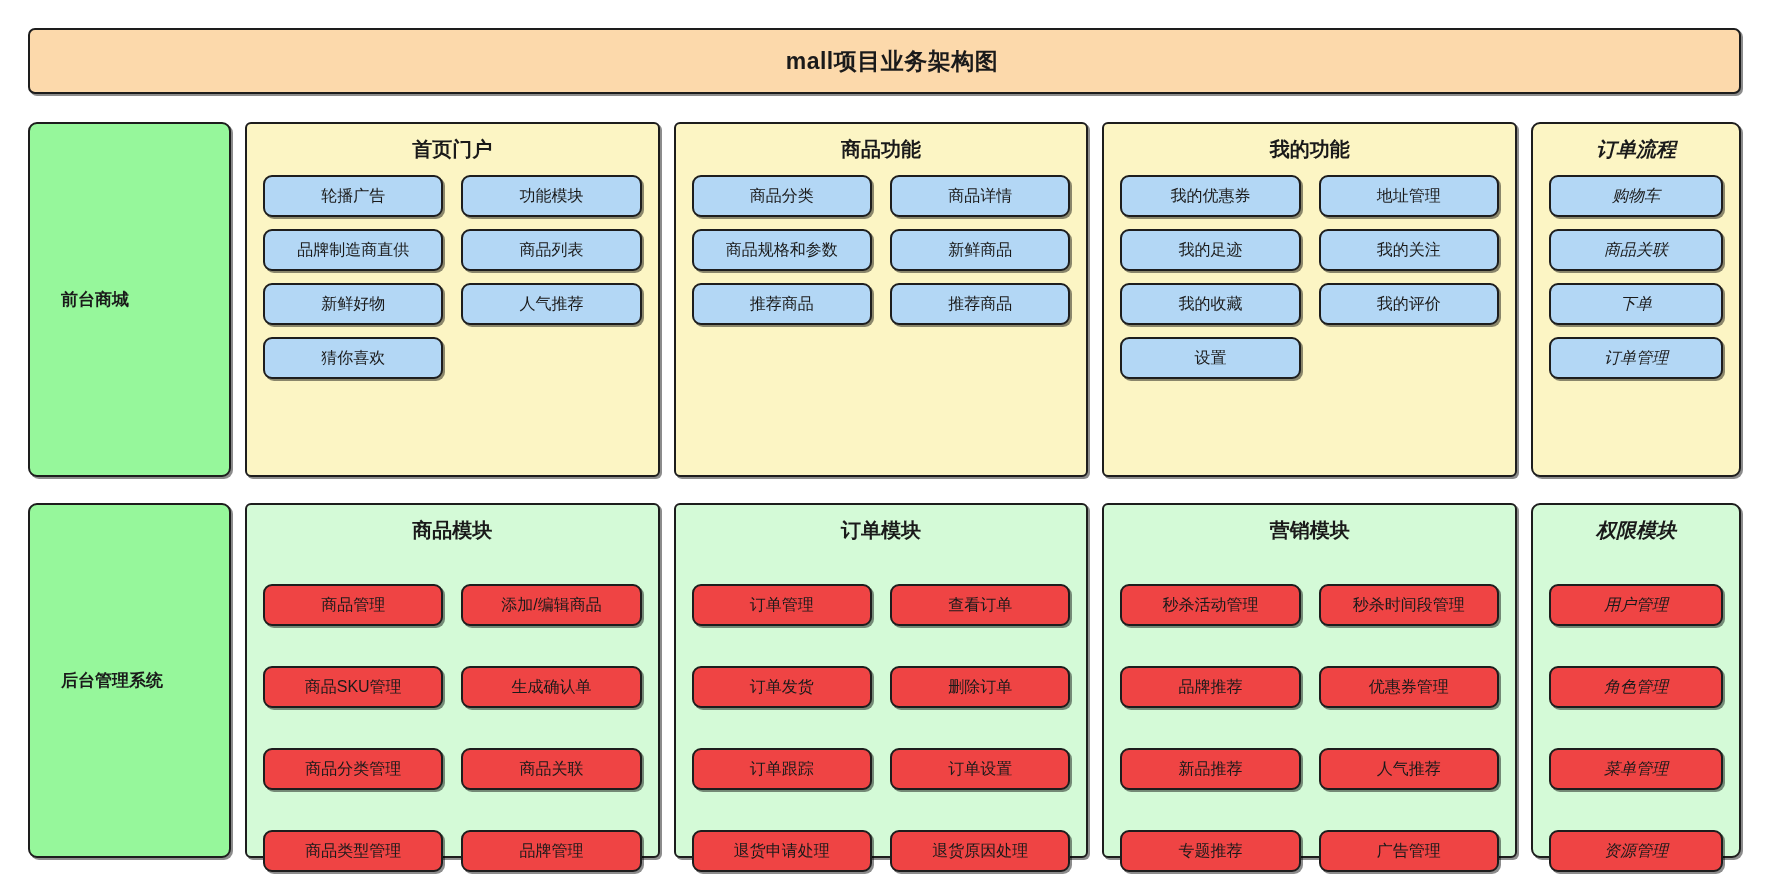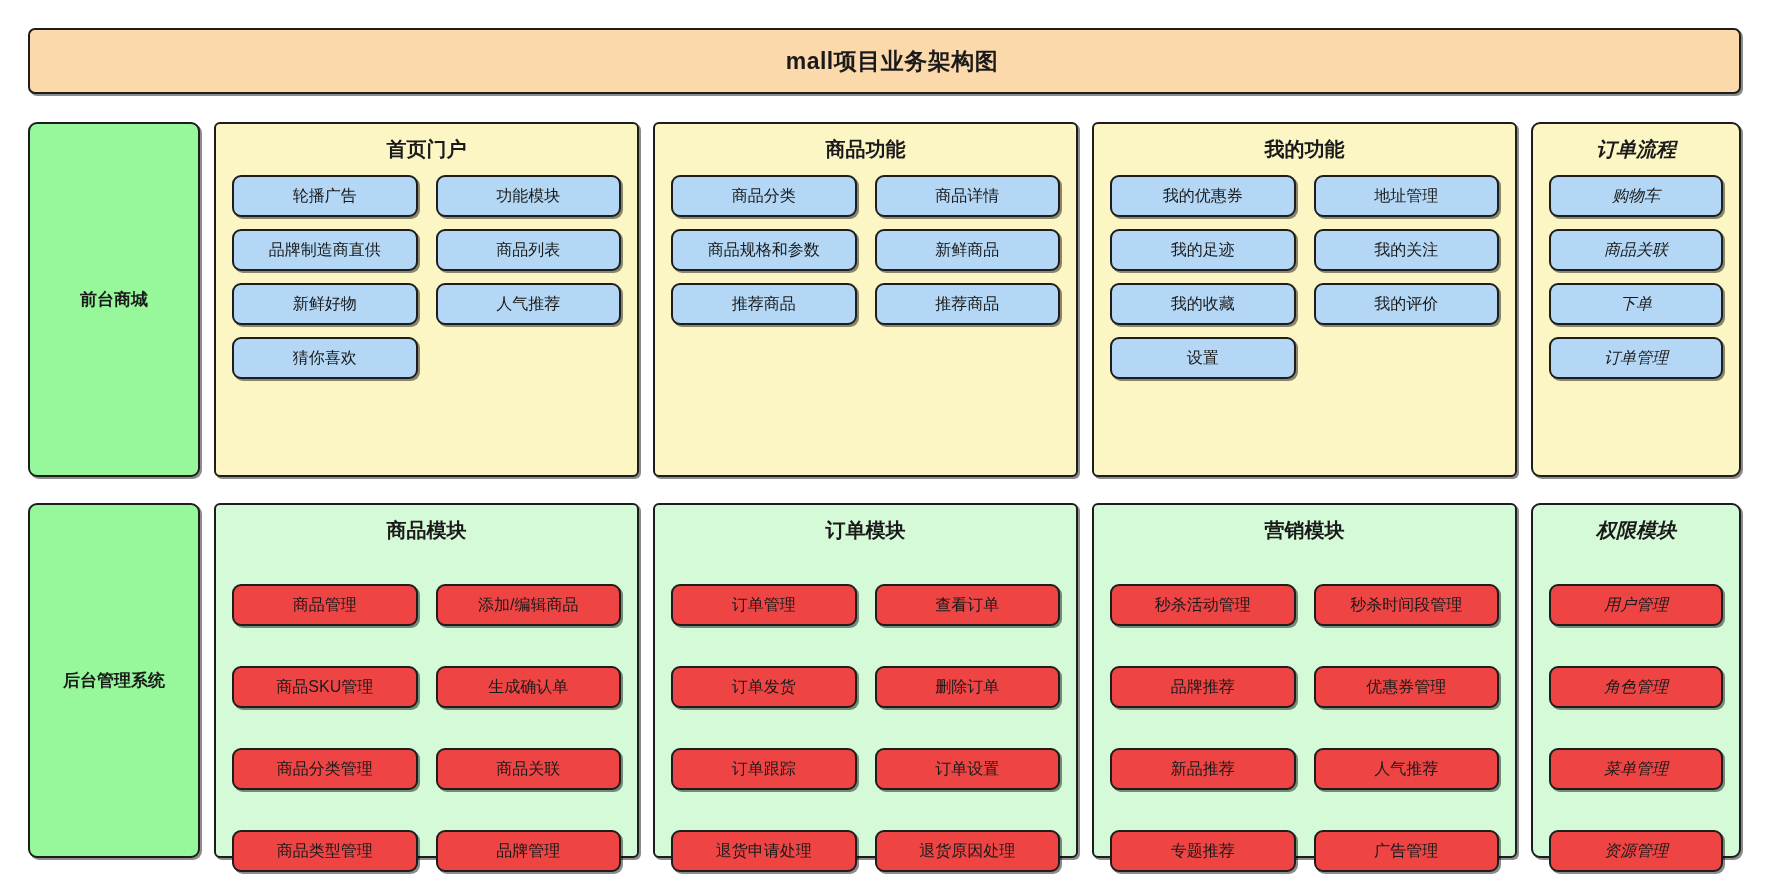--- a/index.html
+++ b/index.html
@@ -62,22 +62,22 @@
 
   
   .row-label {
     width: 168px;
     flex: none;
     border: 2.5px solid #1d1d1d;
     border-radius: 9px;
     background: #96f79b;
     display: flex;
     align-items: center;
-    justify-content: center;
-    box-shadow: 2px 2px 0 rgba(0,0,0,0.45);
+    box-shadow: 2px 2px 0 rgba(0,0,0,0.45);
+    padding-left: 31px;
   }
   .row-label .row-label-text {
     font-size: 17px;
     font-weight: bold;
   }
 
   
   .groups {
     flex: 1;
     display: flex;

